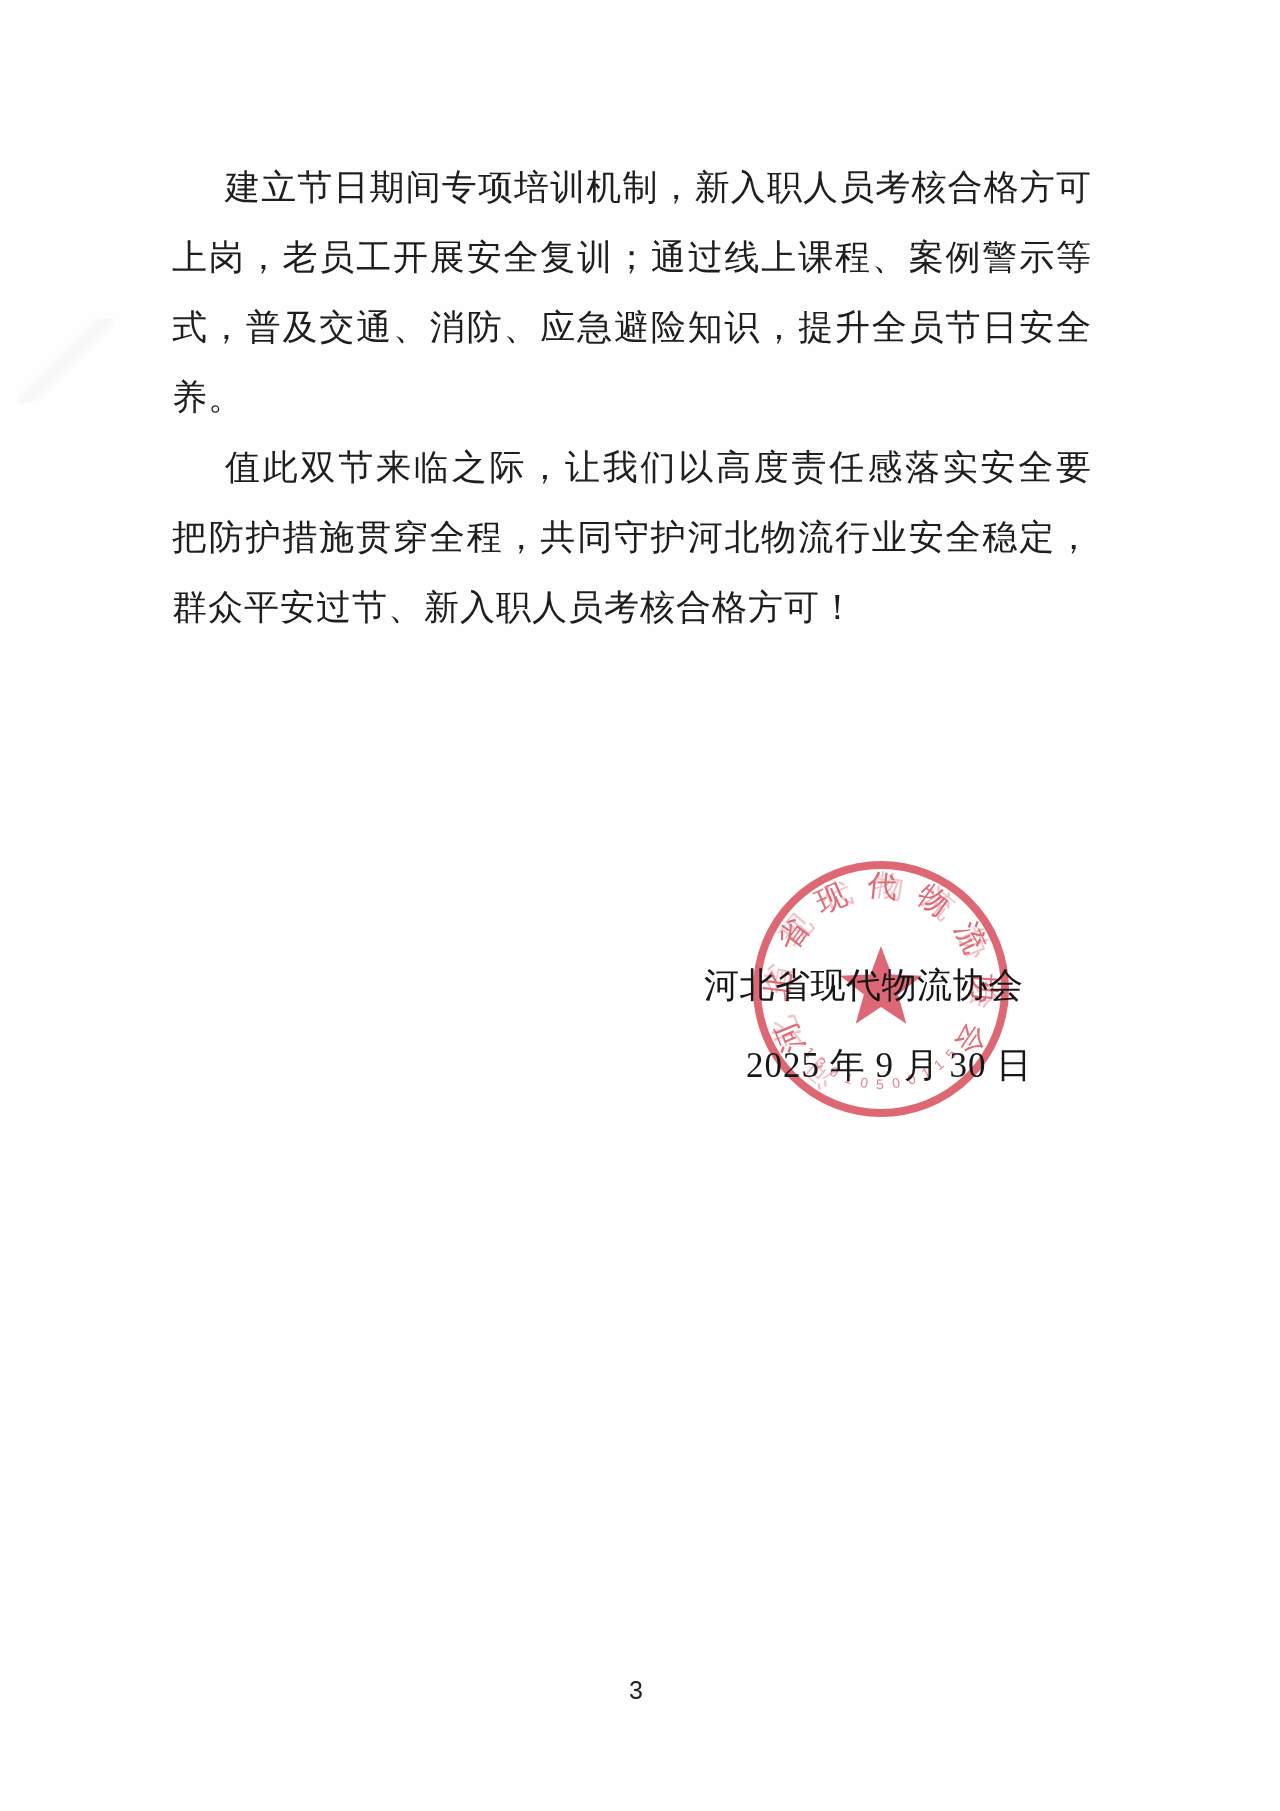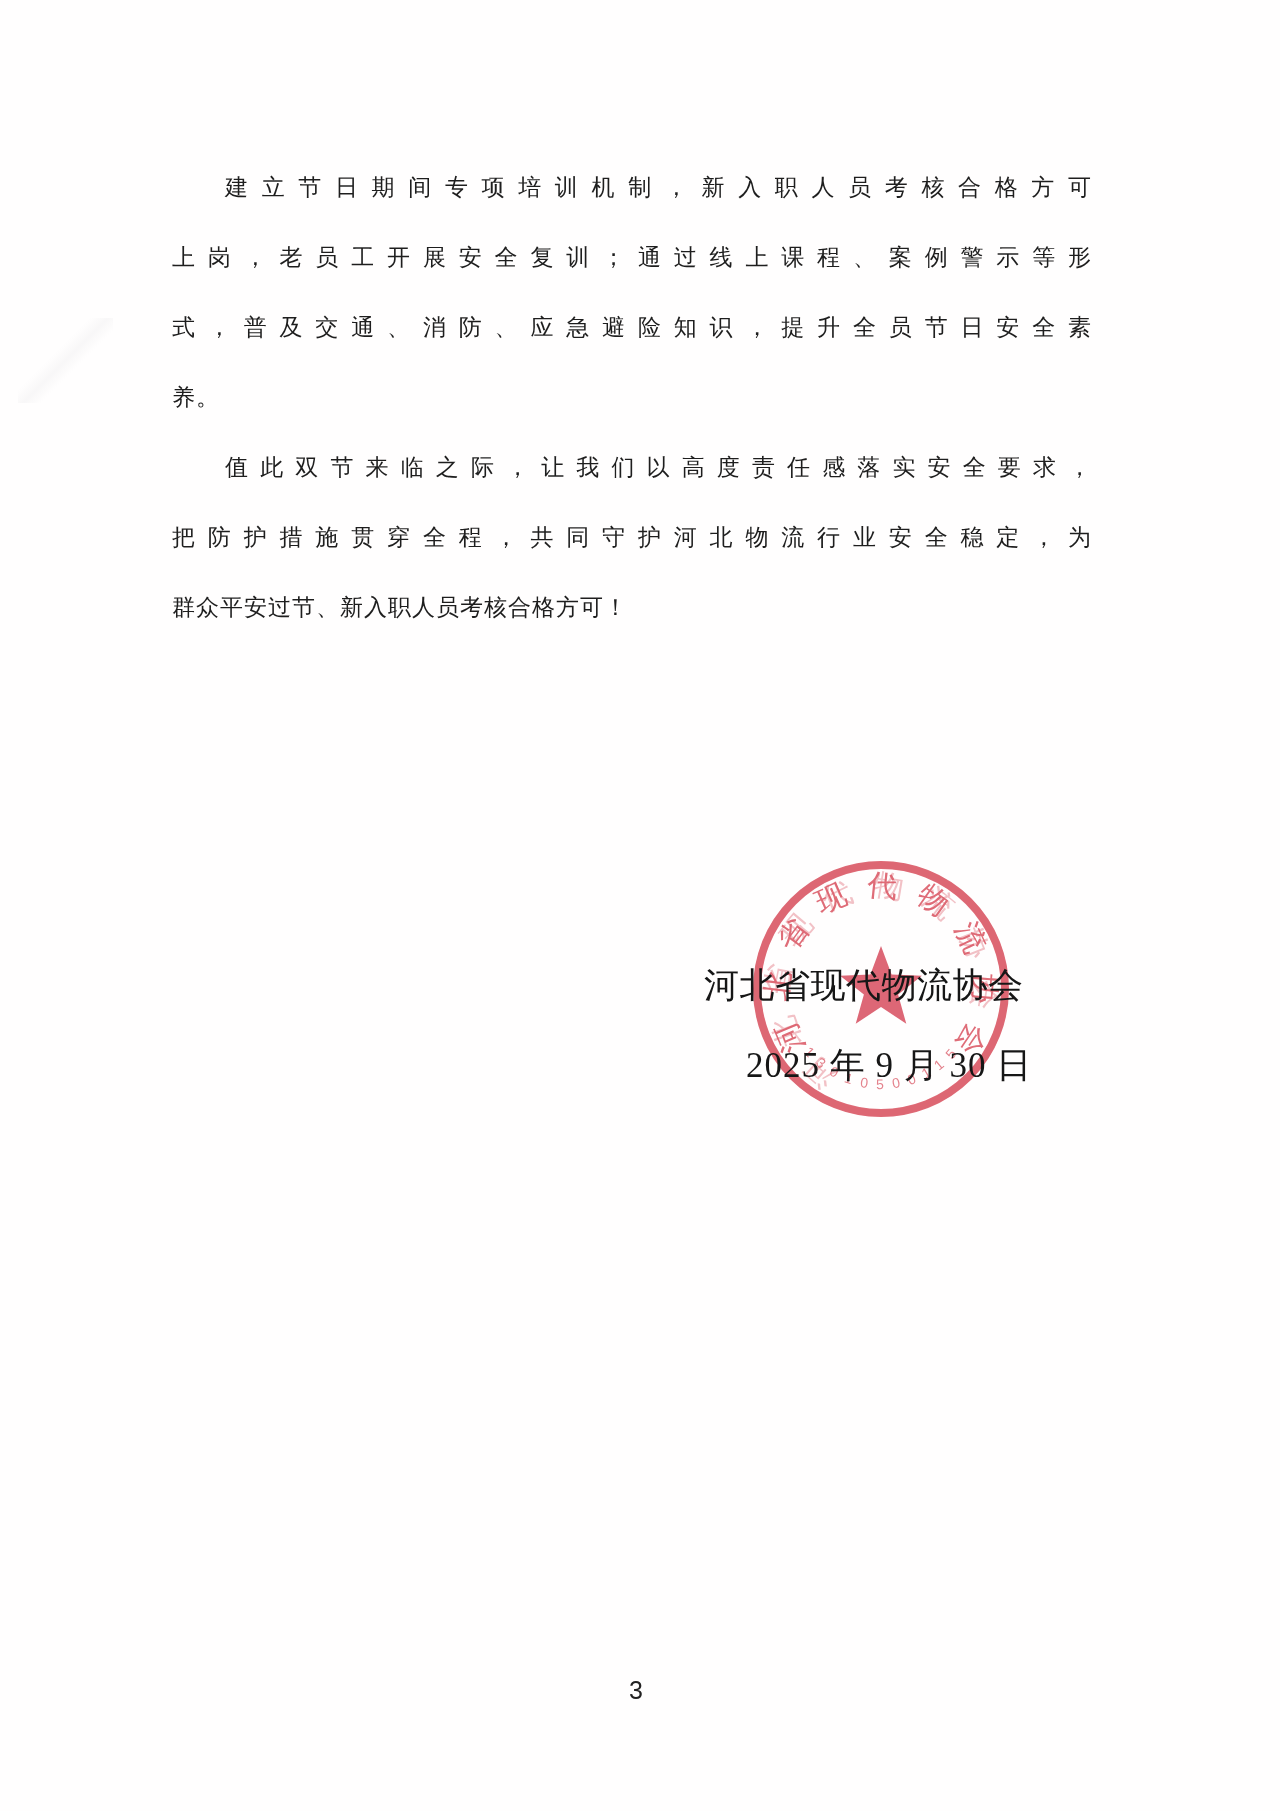--- a/index.html
+++ b/index.html
@@ -11,21 +11,21 @@
   }
   .page{position:absolute;inset:0;background:#fffefe;}
   
   .scan-streak{
     position:absolute;left:18px;top:318px;width:95px;height:85px;
     background:linear-gradient(135deg,rgba(0,0,0,0) 40%,rgba(120,120,130,0.05) 50%,rgba(0,0,0,0) 60%);
     pointer-events:none;
   }
   .body-text{
     position:absolute;left:172px;top:153px;width:920px;
-    font-size:23px;line-height:70px;color:#1e1e1e;
+    font-size:35px;line-height:70px;color:#1e1e1e;
     letter-spacing:1px;
   }
   .line{height:70px;white-space:nowrap;}
   .line.justify{
     text-align:justify;text-align-last:justify;
     text-justify:inter-character;
     white-space:normal;overflow:hidden;
   }
   .line.indent{text-indent:53px;}
   .sig-org{

